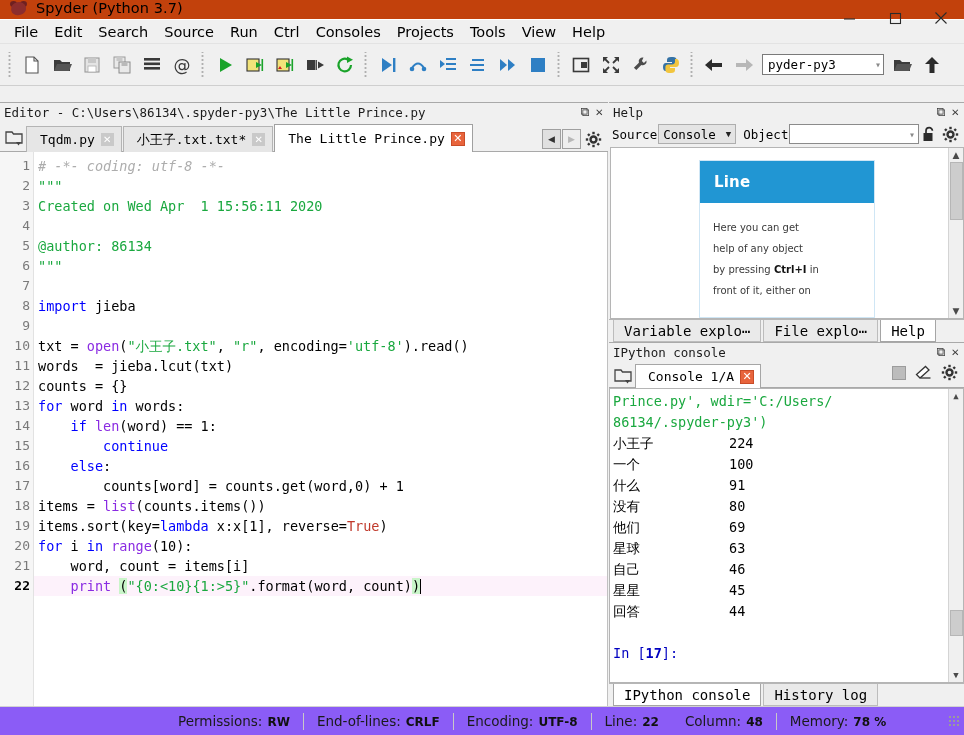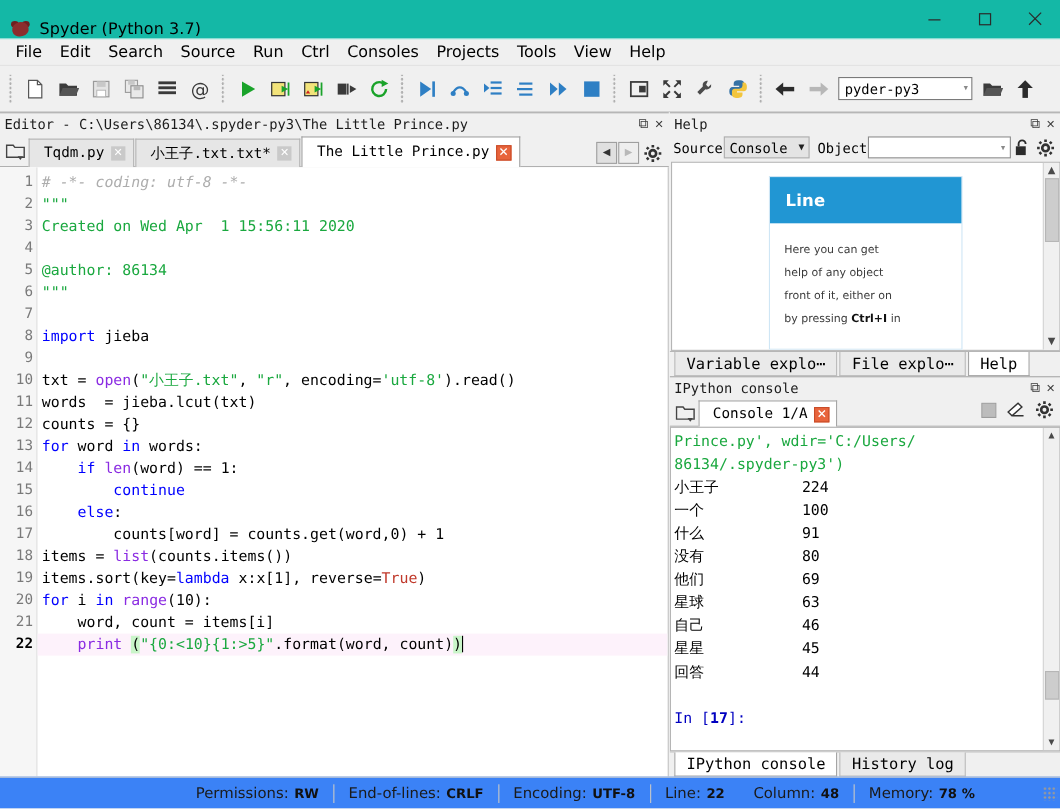--- a/index.html
+++ b/index.html
@@ -7,21 +7,21 @@
     width: 964px; height: 735px;
     font-family: "DejaVu Sans", sans-serif;
     font-size: 12px;
     background: #f0f0f0;
     overflow: hidden;
   }
   #app { position: relative; width: 964px; height: 735px; background: #f0f0f0; }
 
   
   #titlebar {
-    height: 36px; background: #14b8a6; display: flex; align-items: flex-end;
+    height: 20px; background: #c2410c; display: flex; align-items: flex-start;
     border-bottom: 1px solid #ffffff;
   }
   #app-icon {
     width: 17px; height: 17px; margin-left: 10px; margin-right: 9px; position: relative;
   }
   #app-icon .blob {
     position: absolute; width: 15px; height: 13px; left: 1px; top: 2px;
     background: #8c2d2d; border-radius: 50% 50% 45% 45%;
     transform: rotate(-12deg);
   }
@@ -248,21 +248,21 @@
   .con-word { display: inline-block; width: 116px; }
 
   #console-tabs {
     height: 23px; display: flex; align-items: stretch; background: #f0f0f0;
     border-top: 1px solid #b6b6b6; padding-left: 4px; gap: 2px;
   }
 
   
   #statusbar {
     position: absolute; left: 0; bottom: 0; width: 964px; height: 29px;
-    background: #3b82f6; border-top: 1px solid #d2d2d2;
+    background: #8b5cf6; border-top: 1px solid #d2d2d2;
     display: flex; align-items: center; font-size: 13.5px; color: #111;
   }
   .sb-item { display: flex; align-items: baseline; gap: 5px; padding: 0 13px; white-space: nowrap; }
   .sb-item .k { color: #1a1a1a; }
   .sb-item .v { font-weight: bold; font-size: 12px; }
   .sb-sep { width: 1px; height: 17px; background: #c8c8c8; }
   #sb-grip {
     margin-left: auto; margin-right: 3px; width: 13px; height: 13px;
     background-image: radial-gradient(circle, #9a9a9a 1px, transparent 1.2px);
     background-size: 4px 4px;
@@ -641,22 +641,22 @@
               </svg>
           </div>
         </div>
 
         <div id="help-body">
           <div id="usage-card">
             <div id="usage-head">Line</div>
             <div id="usage-text">
               <div>Here you can get</div>
               <div>help of any object</div>
+              <div><span>by pressing </span><b>Ctrl+I</b><span> in</span></div>
               <div>front of it, either on</div>
-              <div><span>by pressing </span><b>Ctrl+I</b><span> in</span></div>
             </div>
           </div>
           <div class="vscroll">
             <div class="vs-arrow">▲</div>
             <div class="vs-thumb" style="height:58px;"></div>
             <div class="vs-spacer"></div>
             <div class="vs-arrow">▼</div>
           </div>
         </div>
 

